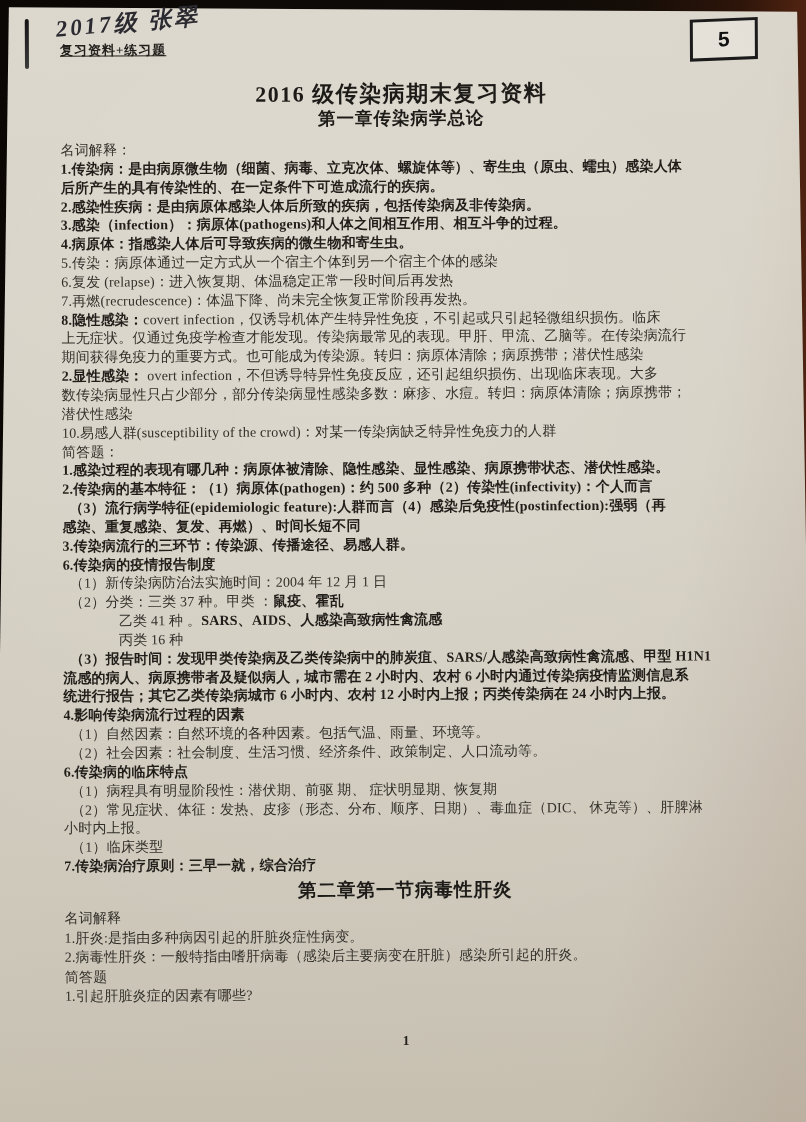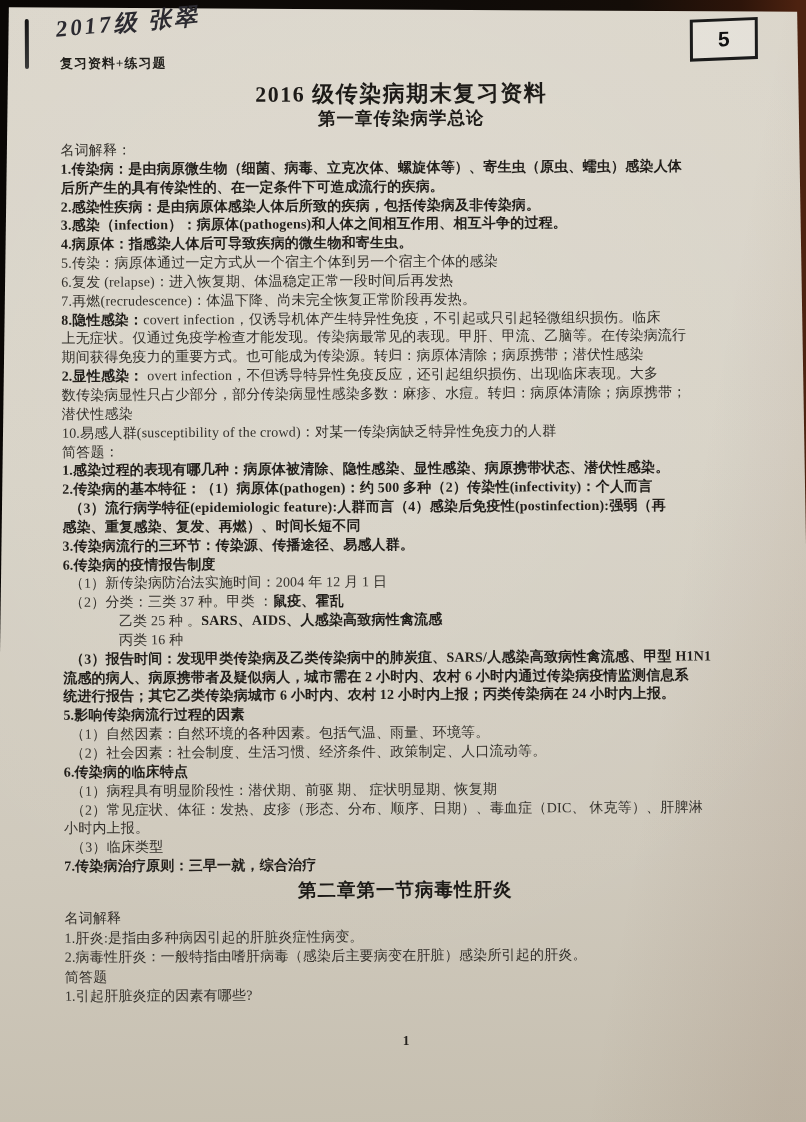--- a/index.html
+++ b/index.html
@@ -32,22 +32,22 @@
     background:linear-gradient(#141414,#3a3a3a);border-radius:2px;
   }
   .page-box{
     position:absolute;left:692px;top:20px;width:62px;height:36px;
     border:3px solid #1b1b1b;background:rgba(255,255,255,0.25);
     transform:rotate(-2deg) skewX(-2deg);
     display:flex;align-items:center;justify-content:center;
   }
   .page-box span{font-family:"Liberation Sans","DejaVu Sans",sans-serif;font-weight:700;font-size:21px;color:#111;}
   .note{
-    position:absolute;left:62px;top:53px;font-size:13px;font-weight:700;
-    letter-spacing:1px;white-space:nowrap;color:#22201c;
+    position:absolute;left:62px;top:40px;font-size:13px;font-weight:700;
+    letter-spacing:1px;white-space:nowrap;color:#22201c;text-decoration:underline;
   }
   .main-title{
     position:absolute;left:0;top:79px;width:100%;text-align:center;
     font-size:22px;font-weight:700;letter-spacing:1.5px;color:#1d1b18;white-space:nowrap;
   }
   .chapter1-title{
     position:absolute;left:0;top:106px;width:100%;text-align:center;
     font-size:17.5px;font-weight:700;letter-spacing:1px;color:#1d1b18;white-space:nowrap;
   }
   .body1{position:absolute;left:62px;top:140px;width:716px;}
@@ -107,33 +107,33 @@
         <div class="tline ind0"><span>10.易感人群(susceptibility of the crowd)：对某一传染病缺乏特异性免疫力的人群</span></div>
         <div class="tline ind0"><span>简答题：</span></div>
         <div class="tline ind0"><span class="b">1.感染过程的表现有哪几种：病原体被清除、隐性感染、显性感染、病原携带状态、潜伏性感染。</span></div>
         <div class="tline ind0"><span class="b">2.传染病的基本特征：（1）病原体(pathogen)：约 500 多种（2）传染性(infectivity)：个人而言</span></div>
         <div class="tline ind1"><span class="b">（3）流行病学特征(epidemiologic feature):人群而言（4）感染后免疫性(postinfection):强弱（再</span></div>
         <div class="tline ind0"><span class="b">感染、重复感染、复发、再燃）、时间长短不同</span></div>
         <div class="tline ind0"><span class="b">3.传染病流行的三环节：传染源、传播途径、易感人群。</span></div>
         <div class="tline ind0"><span class="b">6.传染病的疫情报告制度</span></div>
         <div class="tline ind1"><span>（1）新传染病防治法实施时间：2004 年 12 月 1 日</span></div>
         <div class="tline ind1"><span>（2）分类：三类 37 种。甲类 ：</span><span class="b">鼠疫、霍乱</span></div>
-        <div class="tline ind2"><span>乙类 25 种 。</span><span class="b">SARS、AIDS、人感染高致病性禽流感</span></div>
+        <div class="tline ind2"><span>乙类 41 种 。</span><span class="b">SARS、AIDS、人感染高致病性禽流感</span></div>
         <div class="tline ind2"><span>丙类 16 种</span></div>
         <div class="tline ind1"><span class="b">（3）报告时间：发现甲类传染病及乙类传染病中的肺炭疽、SARS/人感染高致病性禽流感、甲型 H1N1</span></div>
         <div class="tline ind0"><span class="b">流感的病人、病原携带者及疑似病人，城市需在 2 小时内、农村 6 小时内通过传染病疫情监测信息系</span></div>
         <div class="tline ind0"><span class="b">统进行报告；其它乙类传染病城市 6 小时内、农村 12 小时内上报；丙类传染病在 24 小时内上报。</span></div>
-        <div class="tline ind0"><span class="b">5.影响传染病流行过程的因素</span></div>
+        <div class="tline ind0"><span class="b">4.影响传染病流行过程的因素</span></div>
         <div class="tline ind1"><span>（1）自然因素：自然环境的各种因素。包括气温、雨量、环境等。</span></div>
         <div class="tline ind1"><span>（2）社会因素：社会制度、生活习惯、经济条件、政策制定、人口流动等。</span></div>
         <div class="tline ind0"><span class="b">6.传染病的临床特点</span></div>
         <div class="tline ind1"><span>（1）病程具有明显阶段性：潜伏期、前驱 期、 症状明显期、恢复期</span></div>
         <div class="tline ind1"><span>（2）常见症状、体征：发热、皮疹（形态、分布、顺序、日期）、毒血症（DIC、 休克等）、肝脾淋</span></div>
         <div class="tline ind0"><span>小时内上报。</span></div>
-        <div class="tline ind1"><span>（3）临床类型</span></div>
+        <div class="tline ind1"><span>（1）临床类型</span></div>
         <div class="tline ind0"><span class="b">7.传染病治疗原则：三早一就，综合治疗</span></div>
       </div>
 
     <div class="chapter2-title">第二章第一节病毒性肝炎</div>
 
     <div class="body2">
         <div class="tline ind0"><span>名词解释</span></div>
         <div class="tline ind0"><span>1.肝炎:是指由多种病因引起的肝脏炎症性病变。</span></div>
         <div class="tline ind0"><span>2.病毒性肝炎：一般特指由嗜肝病毒（感染后主要病变在肝脏）感染所引起的肝炎。</span></div>
         <div class="tline ind0"><span>简答题</span></div>

